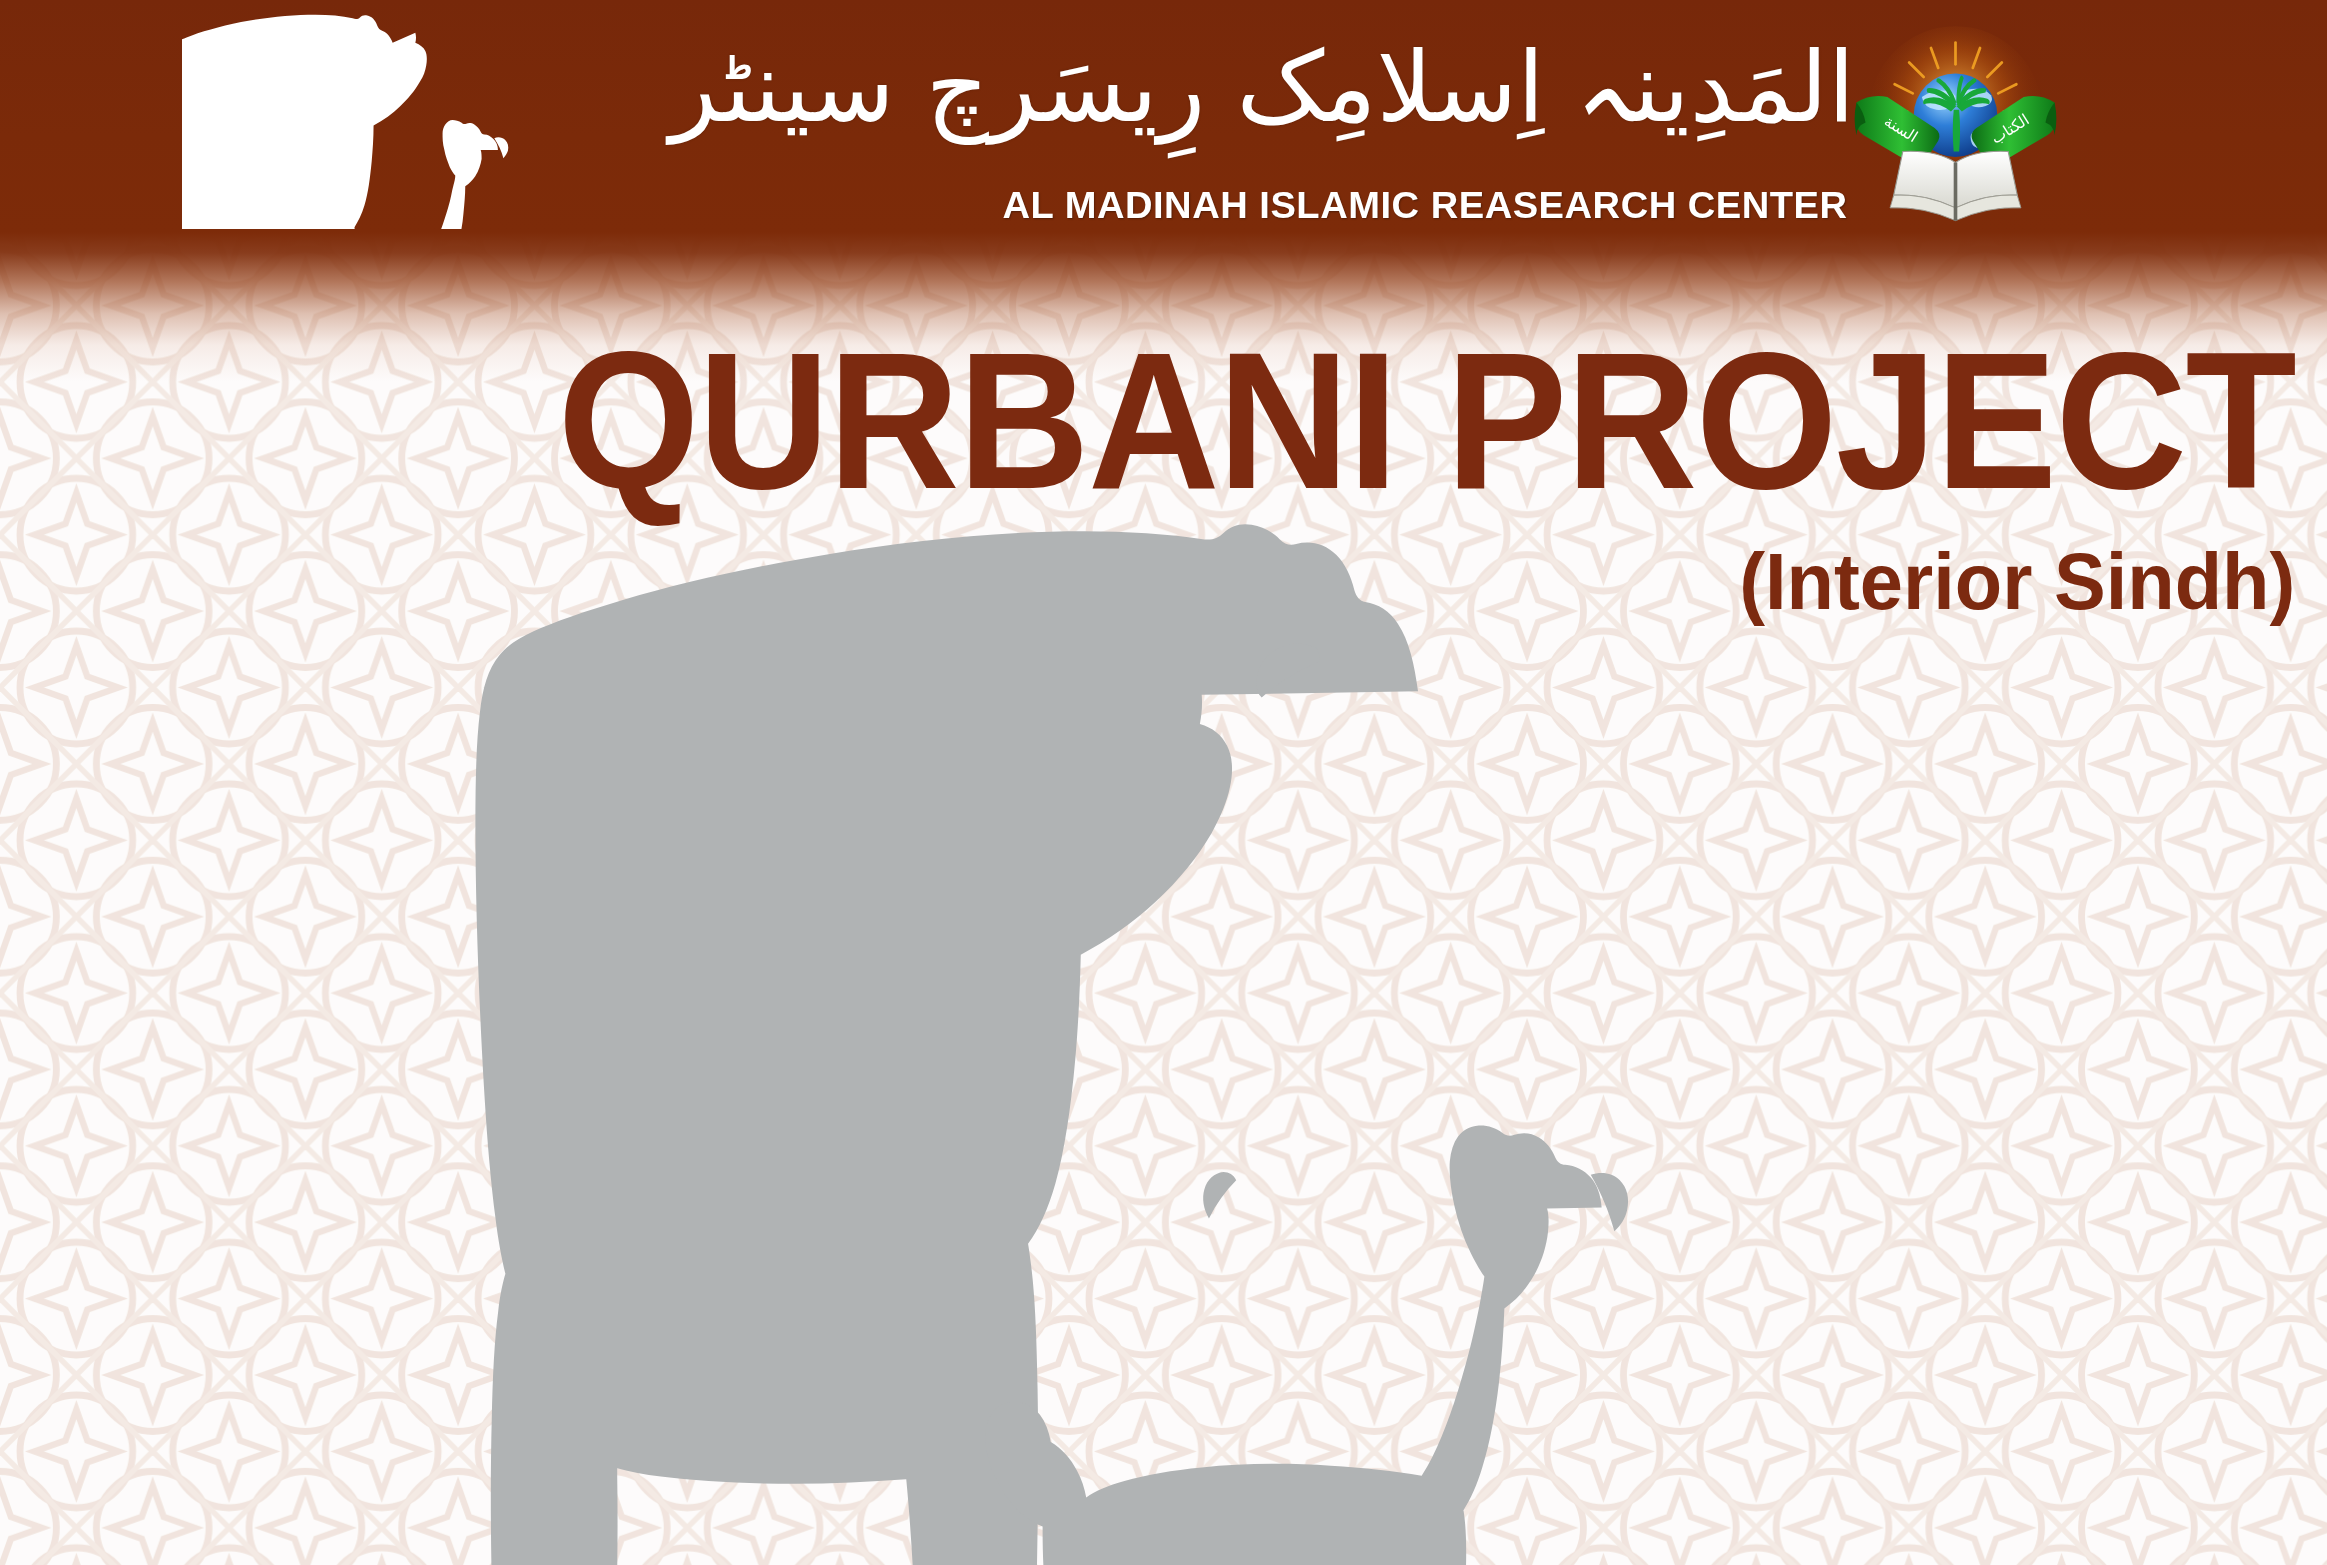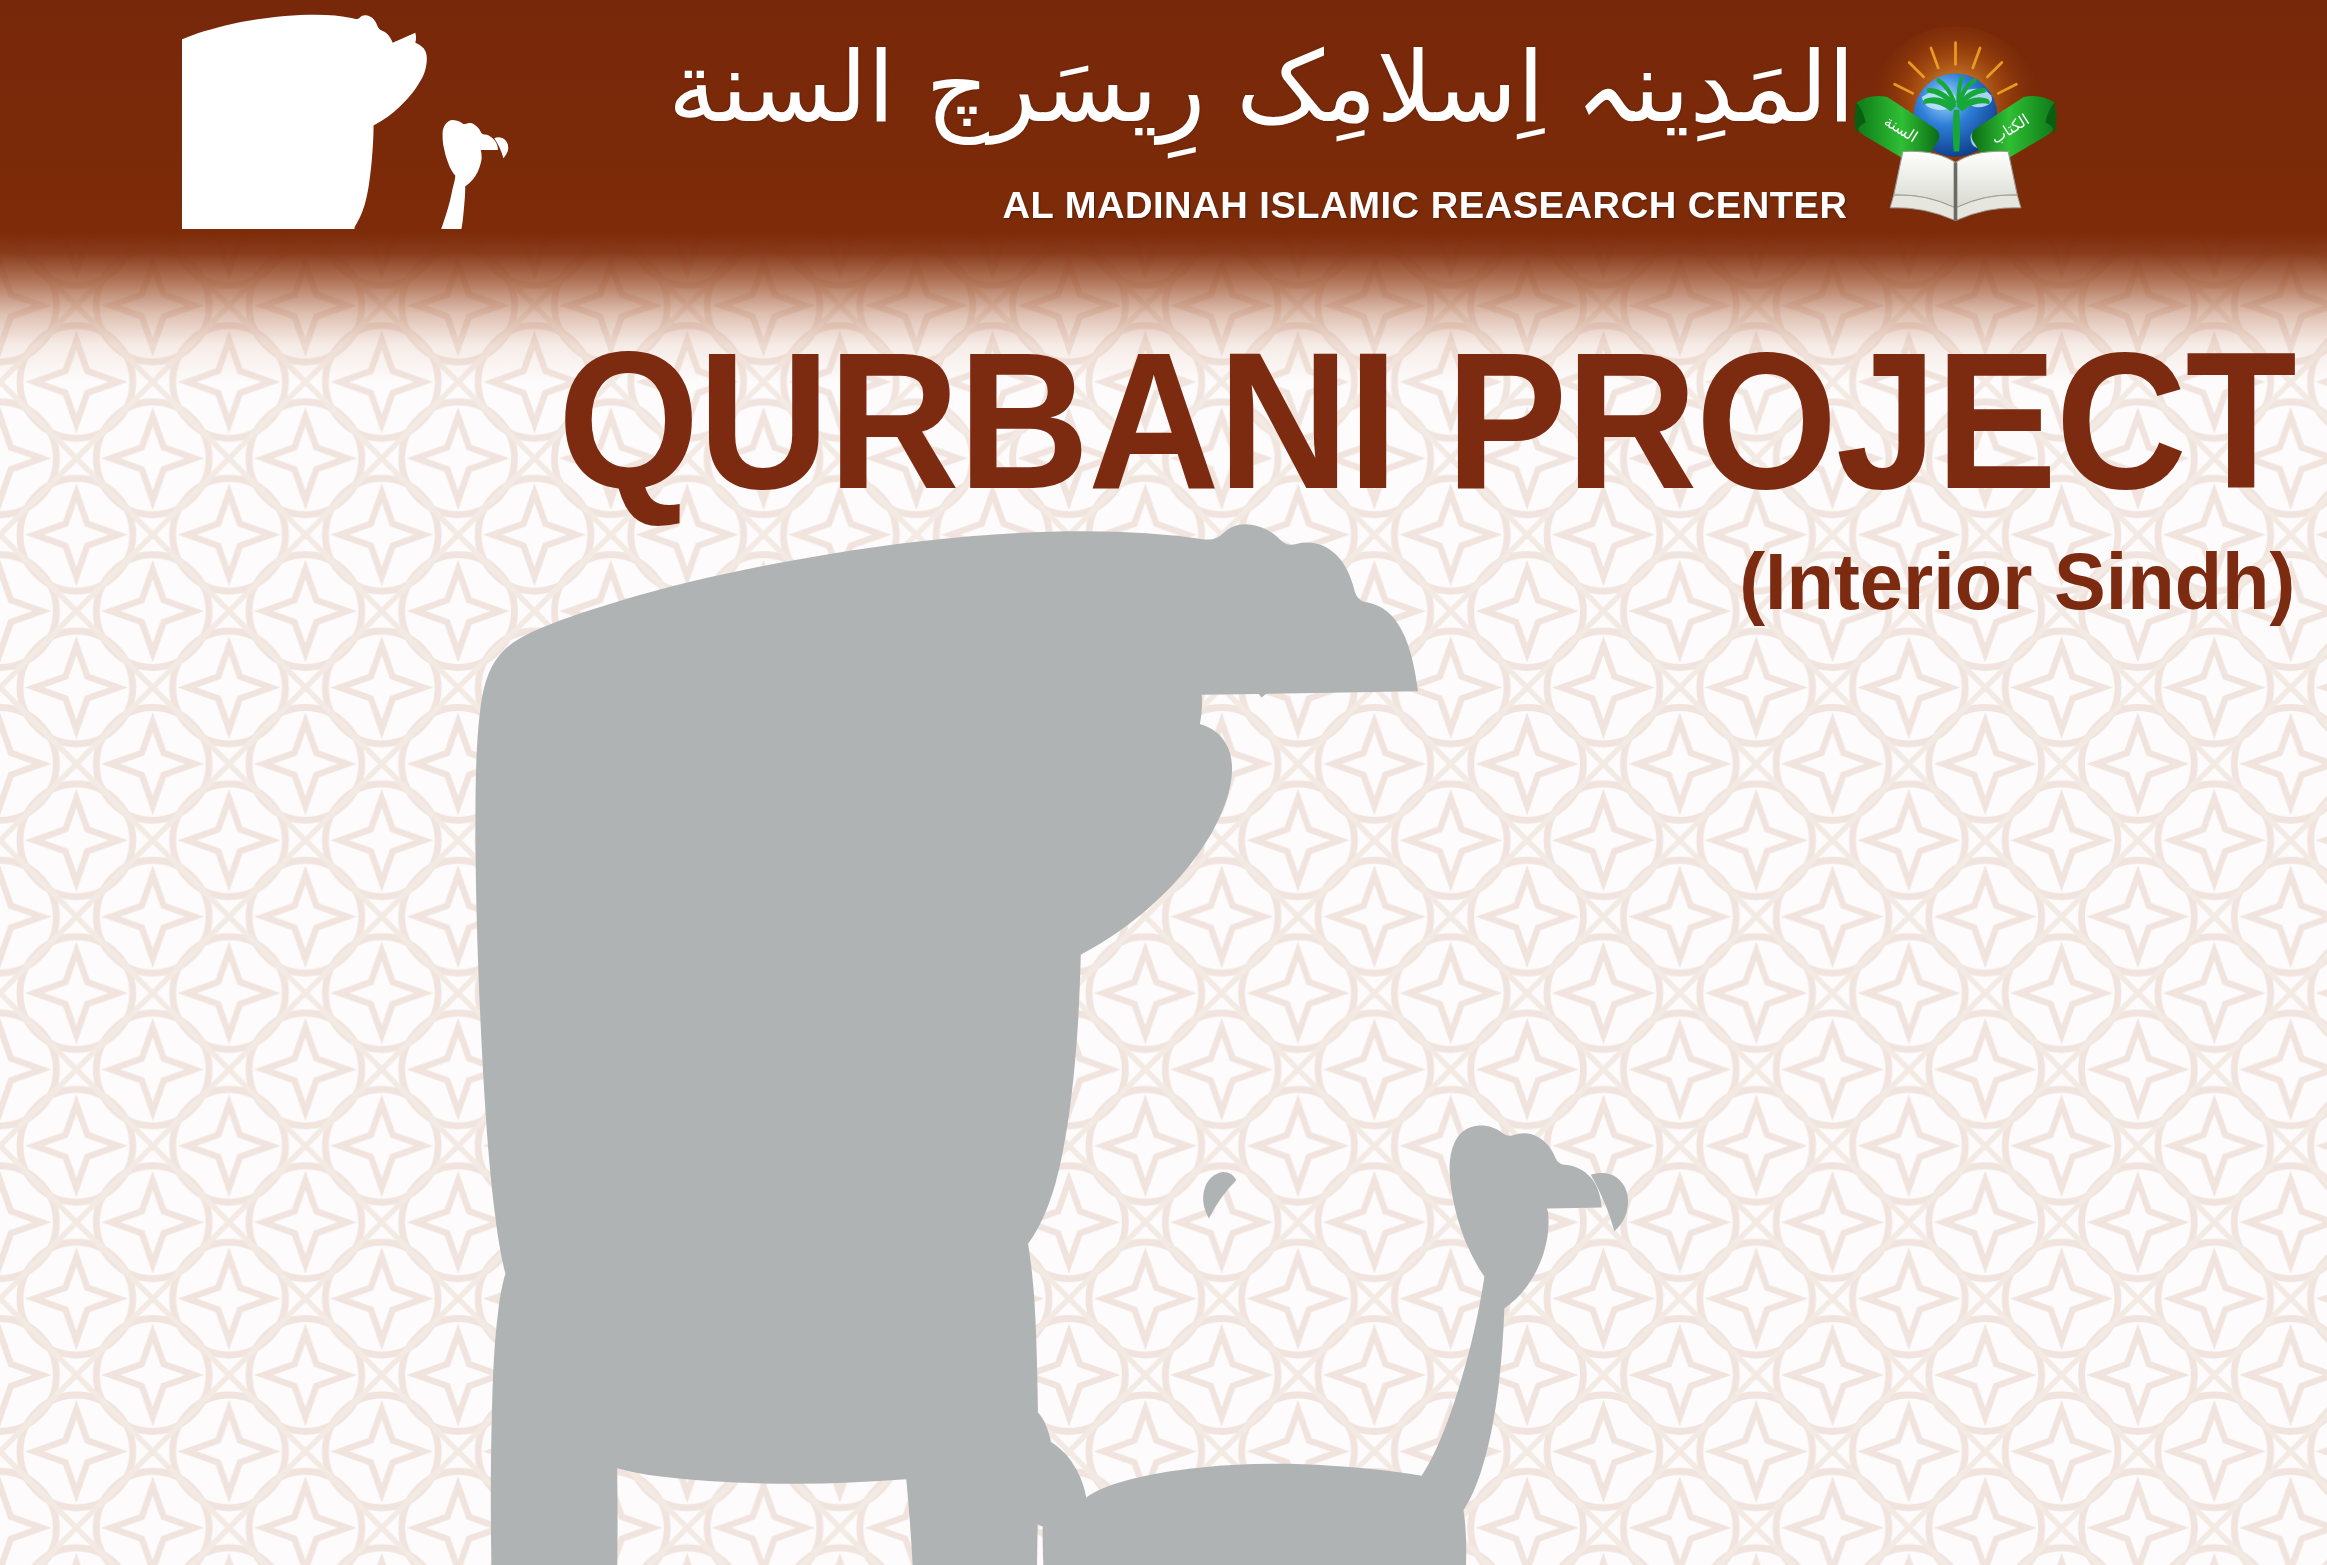--- a/index.html
+++ b/index.html
@@ -507,21 +507,21 @@
           c -2,-8 -6,-16 -10,-22 Z"></path>
         <path fill="#FFFFFF" d="
           M293,157
           c -2,-4 -3,-8 -2,-12
           c 1,-4 4,-7 8,-7
           c 2,0 4,1 5,3
           c -4,4 -8,10 -11,16 Z"></path>
       </svg>
     </div>
 
-    <div id="urdu-line">المَدِينہ اِسلامِک رِیسَرچ السنة</div>
+    <div id="urdu-line">المَدِينہ اِسلامِک رِیسَرچ سینٹر</div>
 
     <div id="org-name">AL MADINAH ISLAMIC REASEARCH CENTER</div>
 
     <div id="emblem">
       <svg viewBox="0 0 230 222" xmlns="http://www.w3.org/2000/svg">
         <defs>
           <radialGradient id="glow" cx="50%" cy="42%" r="52%">
             <stop offset="0%" stop-color="#FFC457" stop-opacity=".85"></stop>
             <stop offset="55%" stop-color="#D06A12" stop-opacity=".35"></stop>
             <stop offset="100%" stop-color="#7B2A09" stop-opacity="0"></stop>

